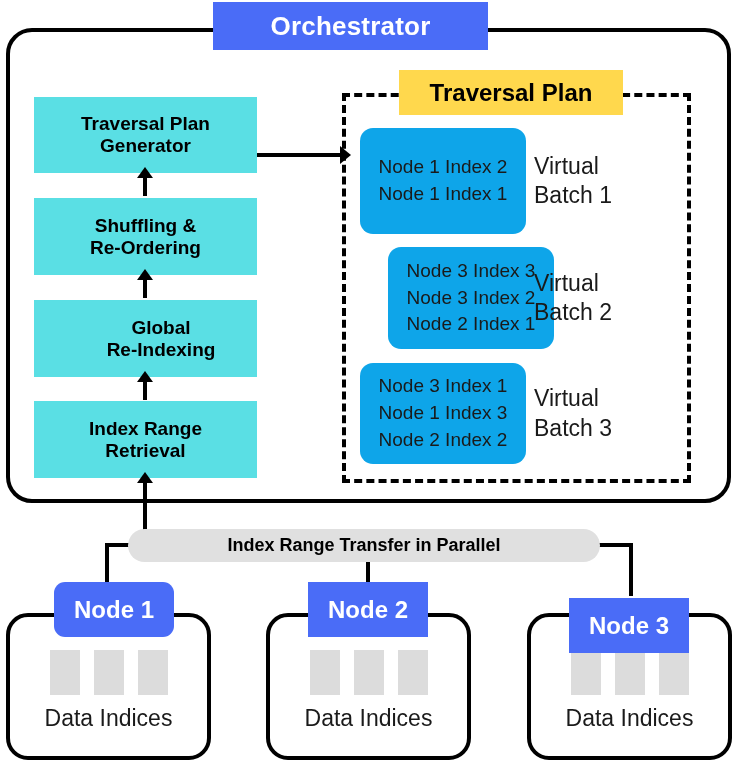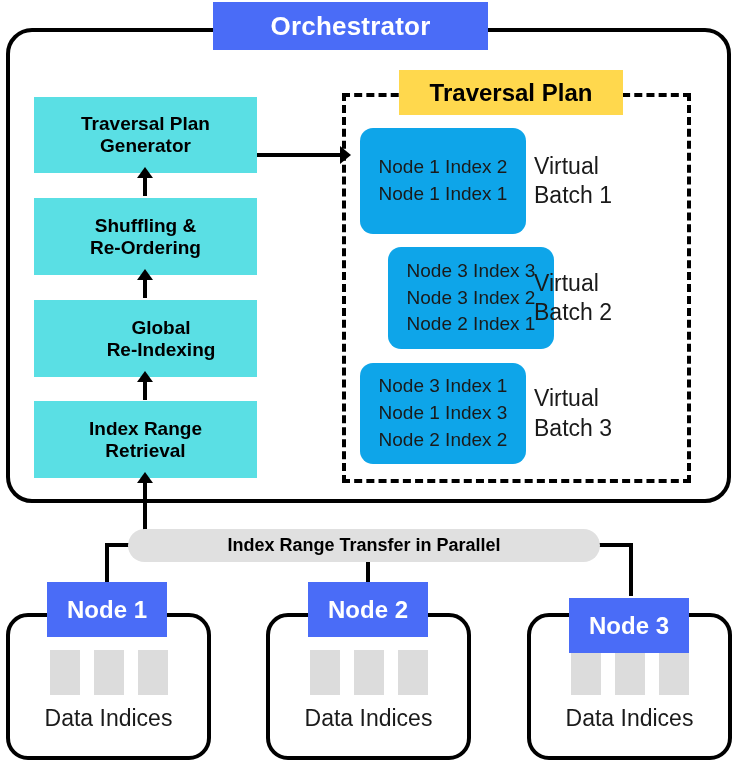--- a/index.html
+++ b/index.html
@@ -186,21 +186,21 @@
     top: 582px;
     width: 120px; height: 55px;
     background: #4a6cf7;
     color: #ffffff;
     font-size: 24px;
     font-weight: bold;
     display: flex;
     align-items: center;
     justify-content: center;
   }
-  .nl1 { left: 47px; }
+  .nl1 { left: 54px; border-radius: 11px; }
   .nl2 { left: 308px; }
   .nl3 { left: 569px; margin-top: 16px; }
 
   .chips {
     top: 650px;
     width: 205px;
     display: flex;
     justify-content: center;
     gap: 14px;
   }

